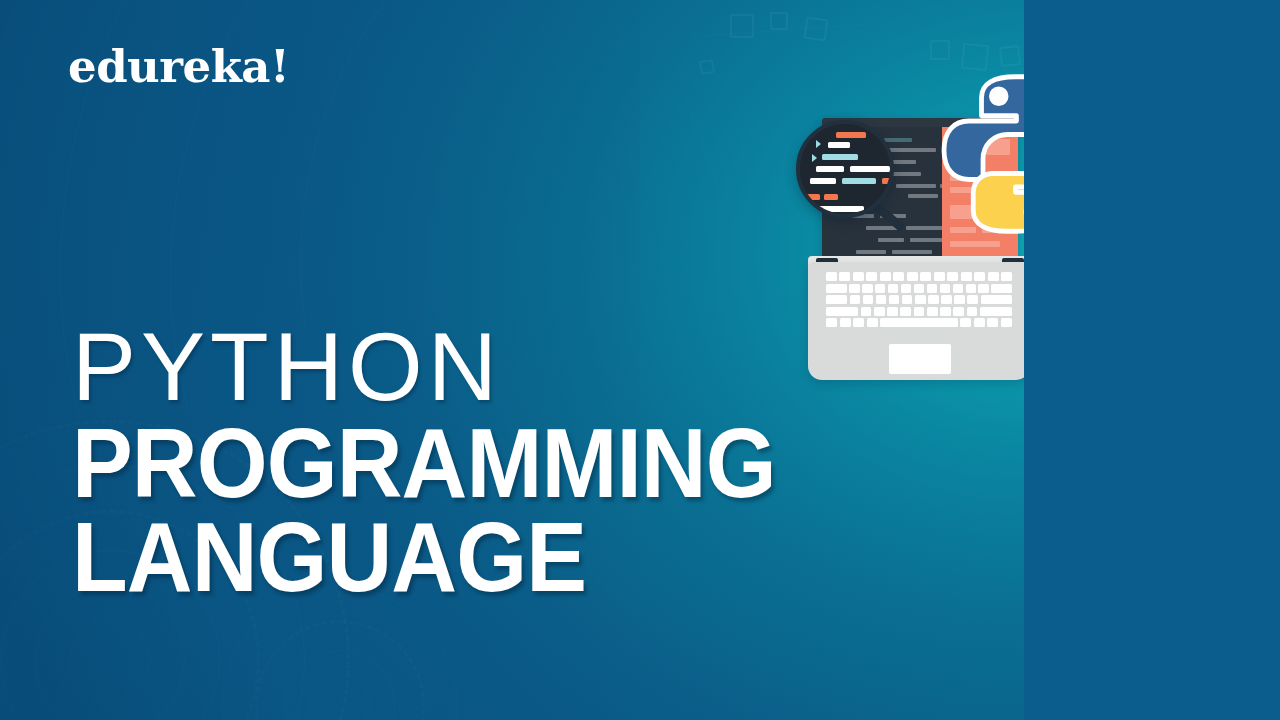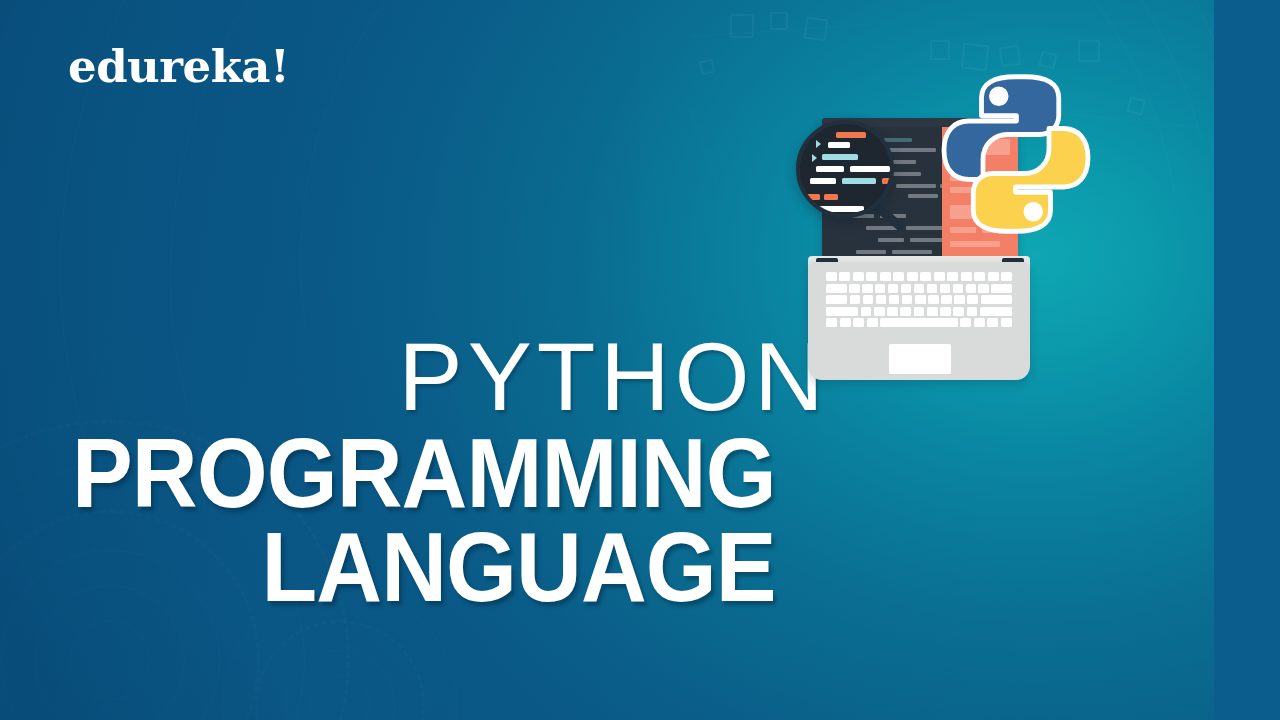--- a/index.html
+++ b/index.html
@@ -3,23 +3,22 @@
 <meta charset="utf-8">
 <title>Python Programming Language</title>
 <style>
   * { margin:0; padding:0; box-sizing:border-box; }
   html, body {
     width:1280px; height:720px; overflow:hidden;
     background:#0a5d8c;
     font-family:"Liberation Sans", sans-serif;
   }
   #stage {
-    position:relative; width:1214px; height:720px; overflow:hidden;
+    position:relative; width:1024px; height:720px; overflow:hidden;
     background:#1d4ed8;
-    text-align:right;
   }
 
   
   .bg-base {
     position:absolute; inset:0;
     background:
       radial-gradient(ellipse 760px 620px at 1035px 255px,
          #0fa7b4 0%, #0b98ab 17%, #0a87a2 32%, #0a7a9a 46%,
          #0a6e92 60%, #0a668d 74%, #0a5f8a 86%, #0a5a88 100%);
   }
@@ -82,21 +81,21 @@
 
   
   .logo {
     position:absolute; left:68px; top:44px;
     font-family:"DejaVu Serif", "Liberation Serif", serif;
     font-weight:700; font-size:45px; letter-spacing:-.5px;
     color:#ffffff; line-height:1;
   }
 
   
-  .headline { position:absolute; left:72px; top:330px; }
+  .headline { position:absolute; left:72px; top:320px; }
   .line-thin {
     font-family:"Liberation Sans", sans-serif;
     font-weight:300; font-size:96px; line-height:.98;
     letter-spacing:5px; color:#ffffff;
     text-shadow:2px 3px 3px rgba(0,35,60,.35);
   }
   .line-bold {
     font-family:"Liberation Sans Narrow","Liberation Sans", sans-serif;
     font-weight:700; font-size:98px; line-height:1.02;
     letter-spacing:-1px; color:#ffffff;

